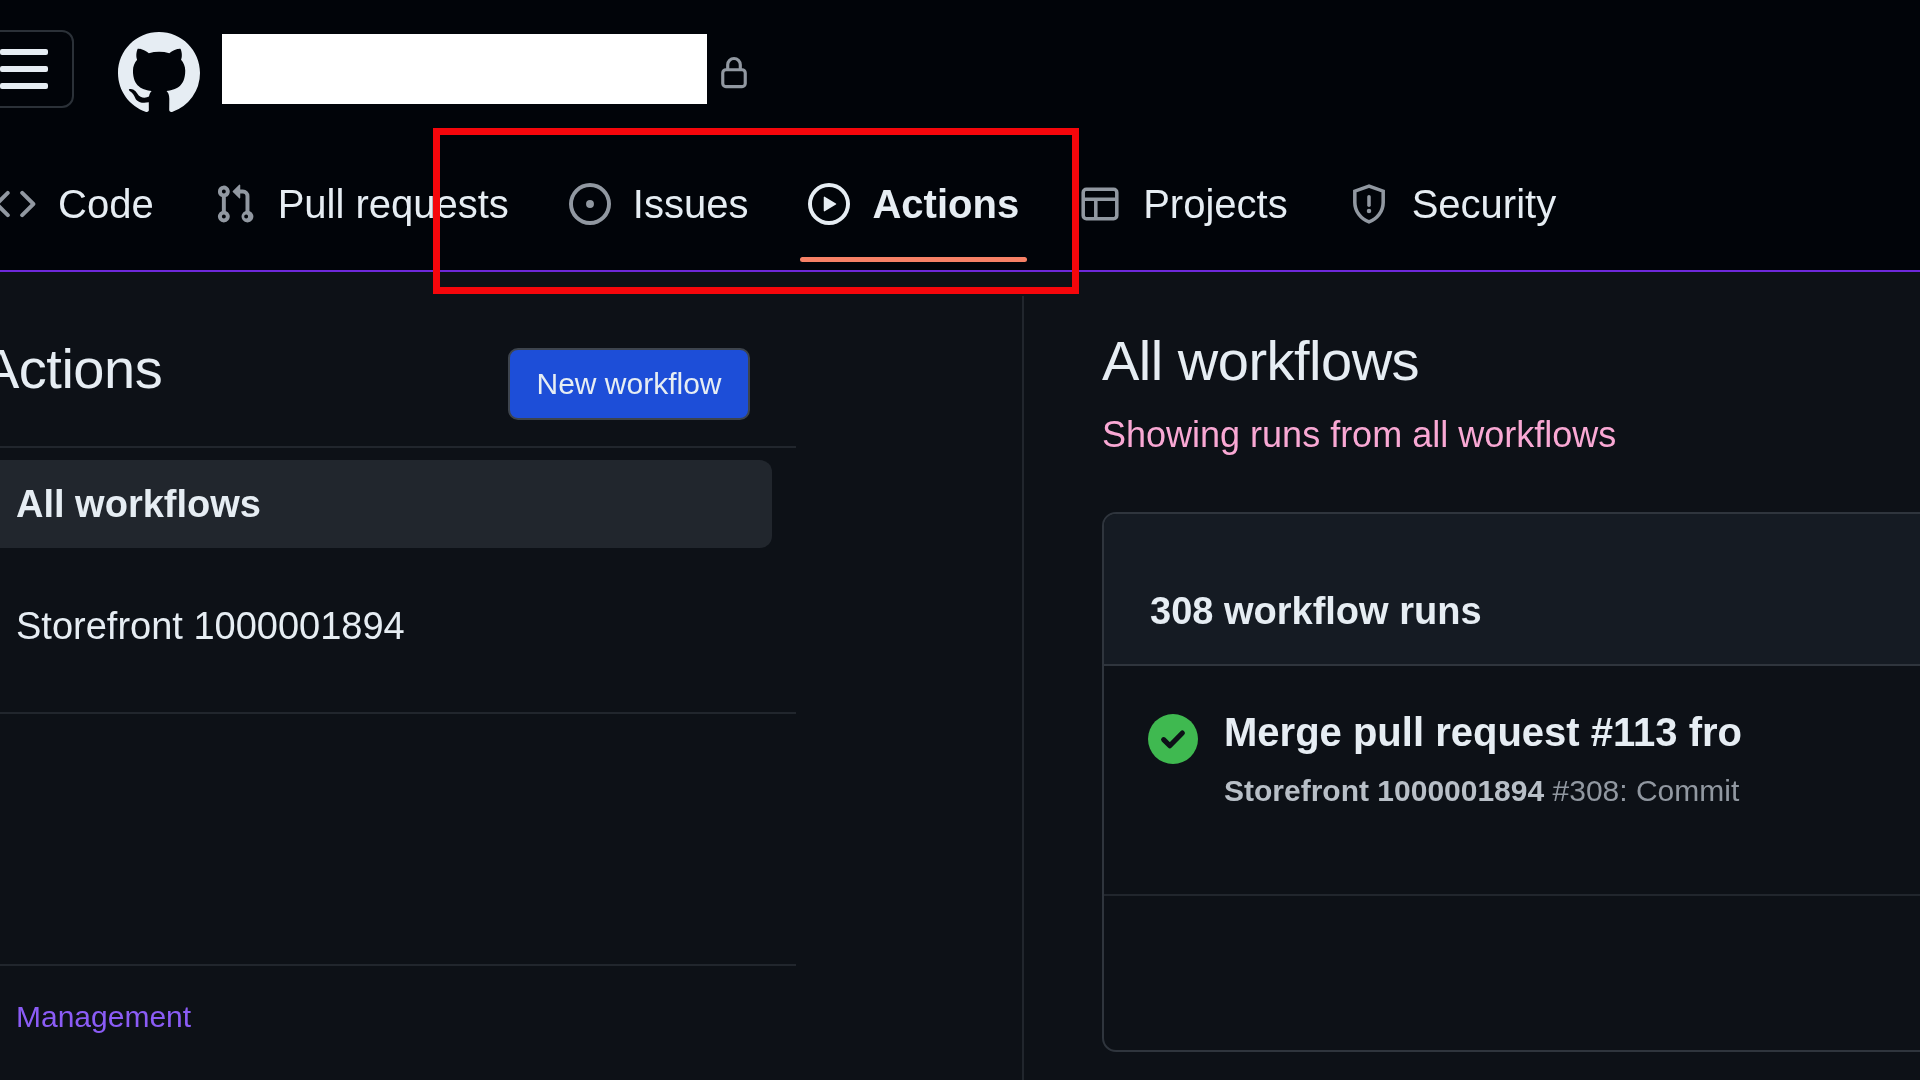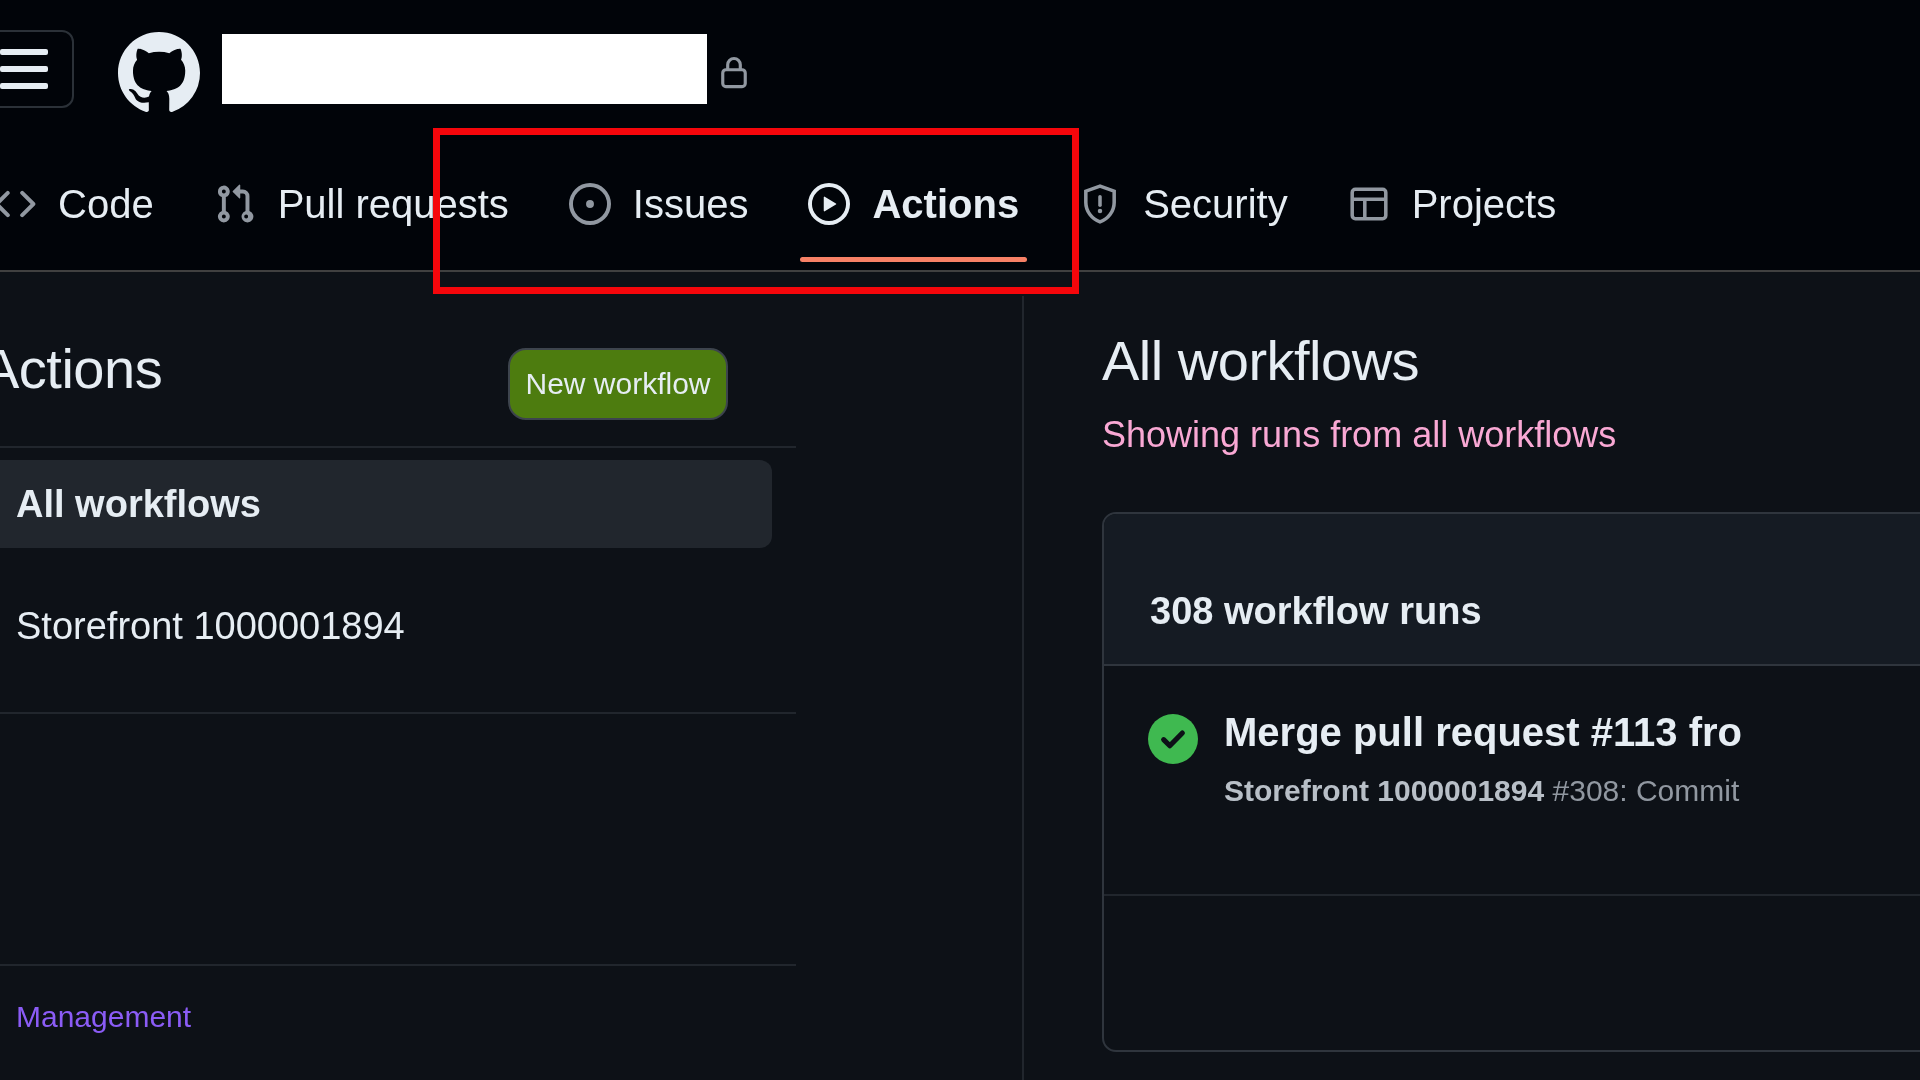--- a/index.html
+++ b/index.html
@@ -75,21 +75,21 @@
     color: #9198a1;
   }
   .lock-icon svg { width: 36px; height: 44px; display: block; }
 
   
   .repo-nav {
     position: absolute;
     left: 0; top: 136px;
     width: 1920px; height: 136px;
     background: #010409;
-    border-bottom: 2px solid #404040;
+    border-bottom: 2px solid #6d28d9;
     overflow: hidden;
   }
 
   .nav-list {
     position: absolute;
     left: 0; top: 0;
     height: 136px;
     display: flex;
     align-items: center;
     list-style: none;
@@ -161,24 +161,24 @@
     left: -18px; top: 12px;
     font-size: 56px;
     font-weight: 400;
     color: #e6edf3;
     letter-spacing: -0.5px;
     white-space: nowrap;
   }
   .new-workflow-btn {
     position: absolute;
     left: 508px; top: 24px;
-    width: 220px; height: 72px;
-    background: #4d7c0f;
+    width: 242px; height: 72px;
+    background: #1d4ed8;
     border: 2px solid #3d444d;
-    border-radius: 18px;
+    border-radius: 10px;
     color: #e6edf3;
     font-size: 30px;
     font-family: "Liberation Sans", sans-serif;
     display: flex;
     align-items: center;
     justify-content: center;
     cursor: pointer;
     white-space: nowrap;
   }
 
@@ -421,40 +421,40 @@
           <svg viewBox="0 0 16 16" fill="currentColor" aria-hidden="true">
             <path d="M8 0a8 8 0 1 1 0 16A8 8 0 0 1 8 0ZM1.5 8a6.5 6.5 0 1 0 13 0 6.5 6.5 0 0 0-13 0Z"></path>
             <path d="M6.379 5.227A.25.25 0 0 0 6 5.442v5.117a.25.25 0 0 0 .379.214l4.264-2.559a.25.25
             0 0 0 0-.428Z"></path>
           </svg>
         </span>
         <span class="nav-label">Actions</span>
         <span class="nav-underline"></span>
       </li>
 
+      <li class="nav-item" id="nav-item-projects">
+        <span class="nav-ico">
+          <svg viewBox="0 0 16 16" fill="none" stroke="currentColor" stroke-width="1.35" aria-hidden="true">
+            <rect x="1.6" y="2.4" width="12.8" height="11.2" rx="1.2"></rect>
+            <path d="M1.6 6.2h12.8M6.4 6.2v7.4"></path>
+          </svg>
+        </span>
+        <span class="nav-label">Projects</span>
+        <span class="nav-underline"></span>
+      </li>
+
       <li class="nav-item" id="nav-item-security">
         <span class="nav-ico">
           <svg viewBox="0 0 16 16" fill="none" stroke="currentColor" stroke-width="1.35" aria-hidden="true">
             <path d="M8 1.2 2.6 3.1v4.3c0 3.3 2.2 6.2 5.4 7.4 3.2-1.2 5.4-4.1 5.4-7.4V3.1Z"></path>
             <path d="M8 5.2v3.3" stroke-linecap="round"></path>
             <circle cx="8" cy="10.7" r=".85" fill="currentColor" stroke="none"></circle>
           </svg>
         </span>
         <span class="nav-label">Security</span>
-        <span class="nav-underline"></span>
-      </li>
-
-      <li class="nav-item" id="nav-item-projects">
-        <span class="nav-ico">
-          <svg viewBox="0 0 16 16" fill="none" stroke="currentColor" stroke-width="1.35" aria-hidden="true">
-            <rect x="1.6" y="2.4" width="12.8" height="11.2" rx="1.2"></rect>
-            <path d="M1.6 6.2h12.8M6.4 6.2v7.4"></path>
-          </svg>
-        </span>
-        <span class="nav-label">Projects</span>
         <span class="nav-underline"></span>
       </li>
 
     </ul>
   </div>
 
   <div class="annotation-box"></div>
 
   <div class="sidebar">
 

